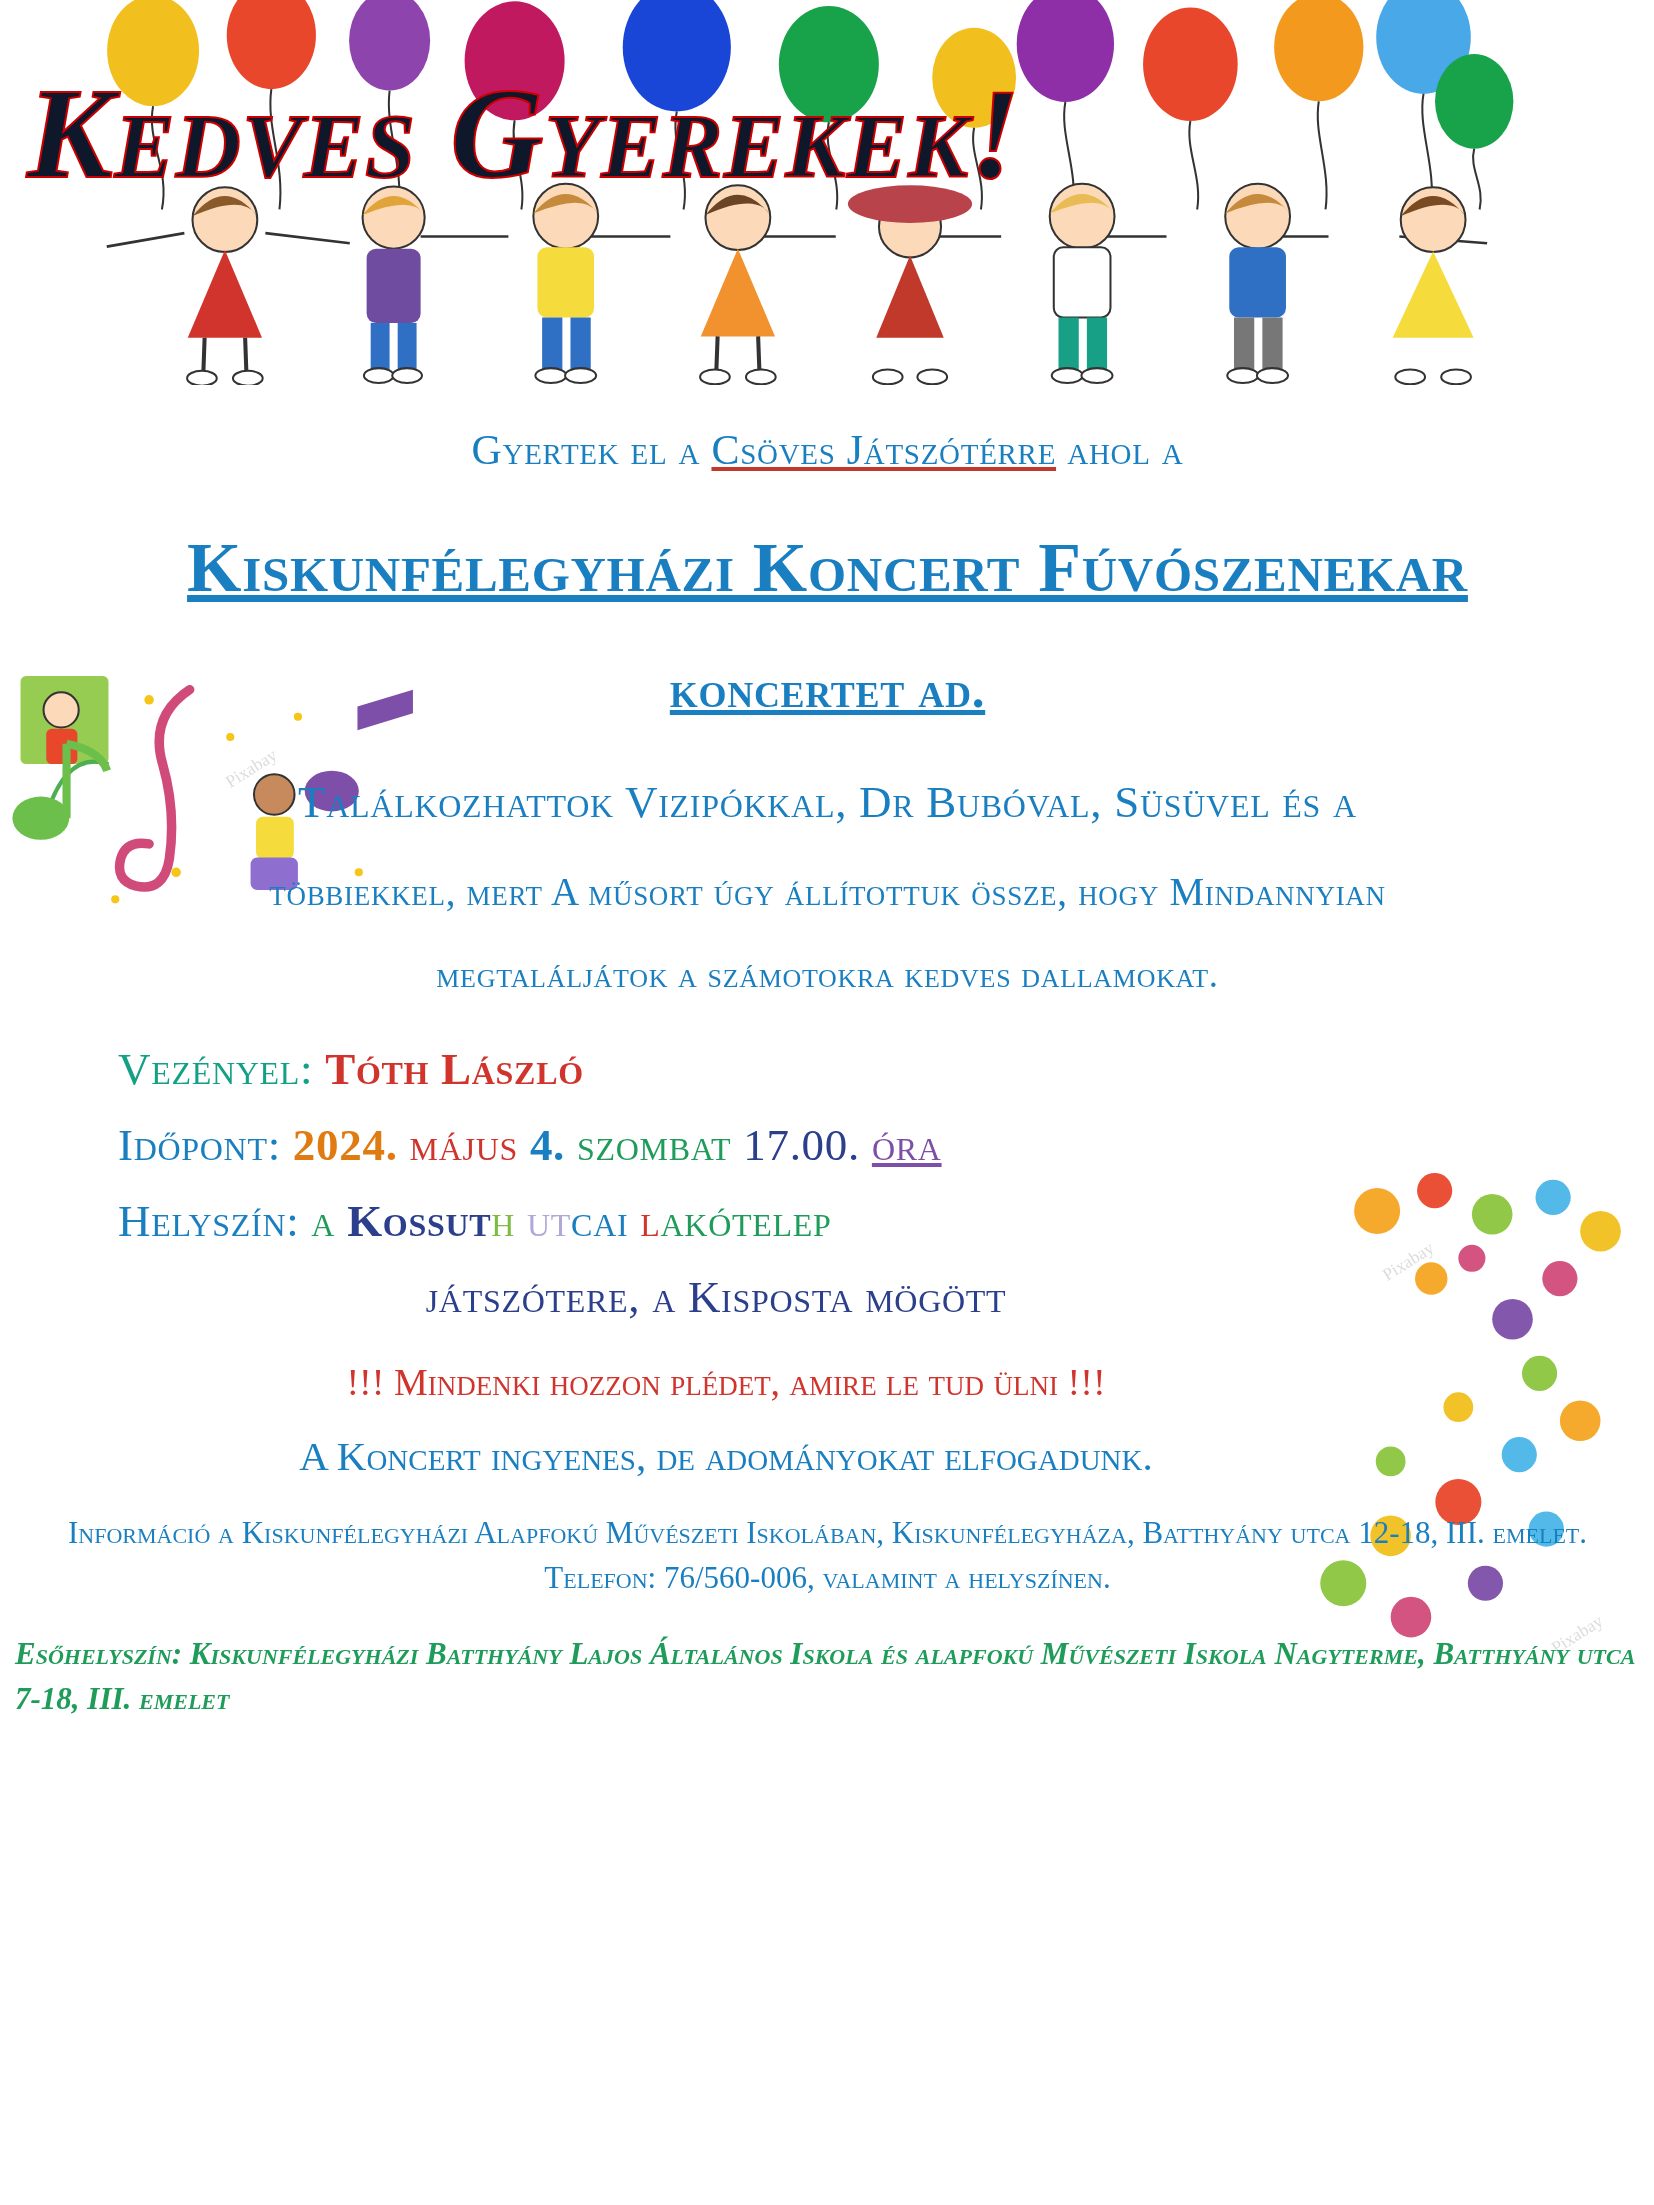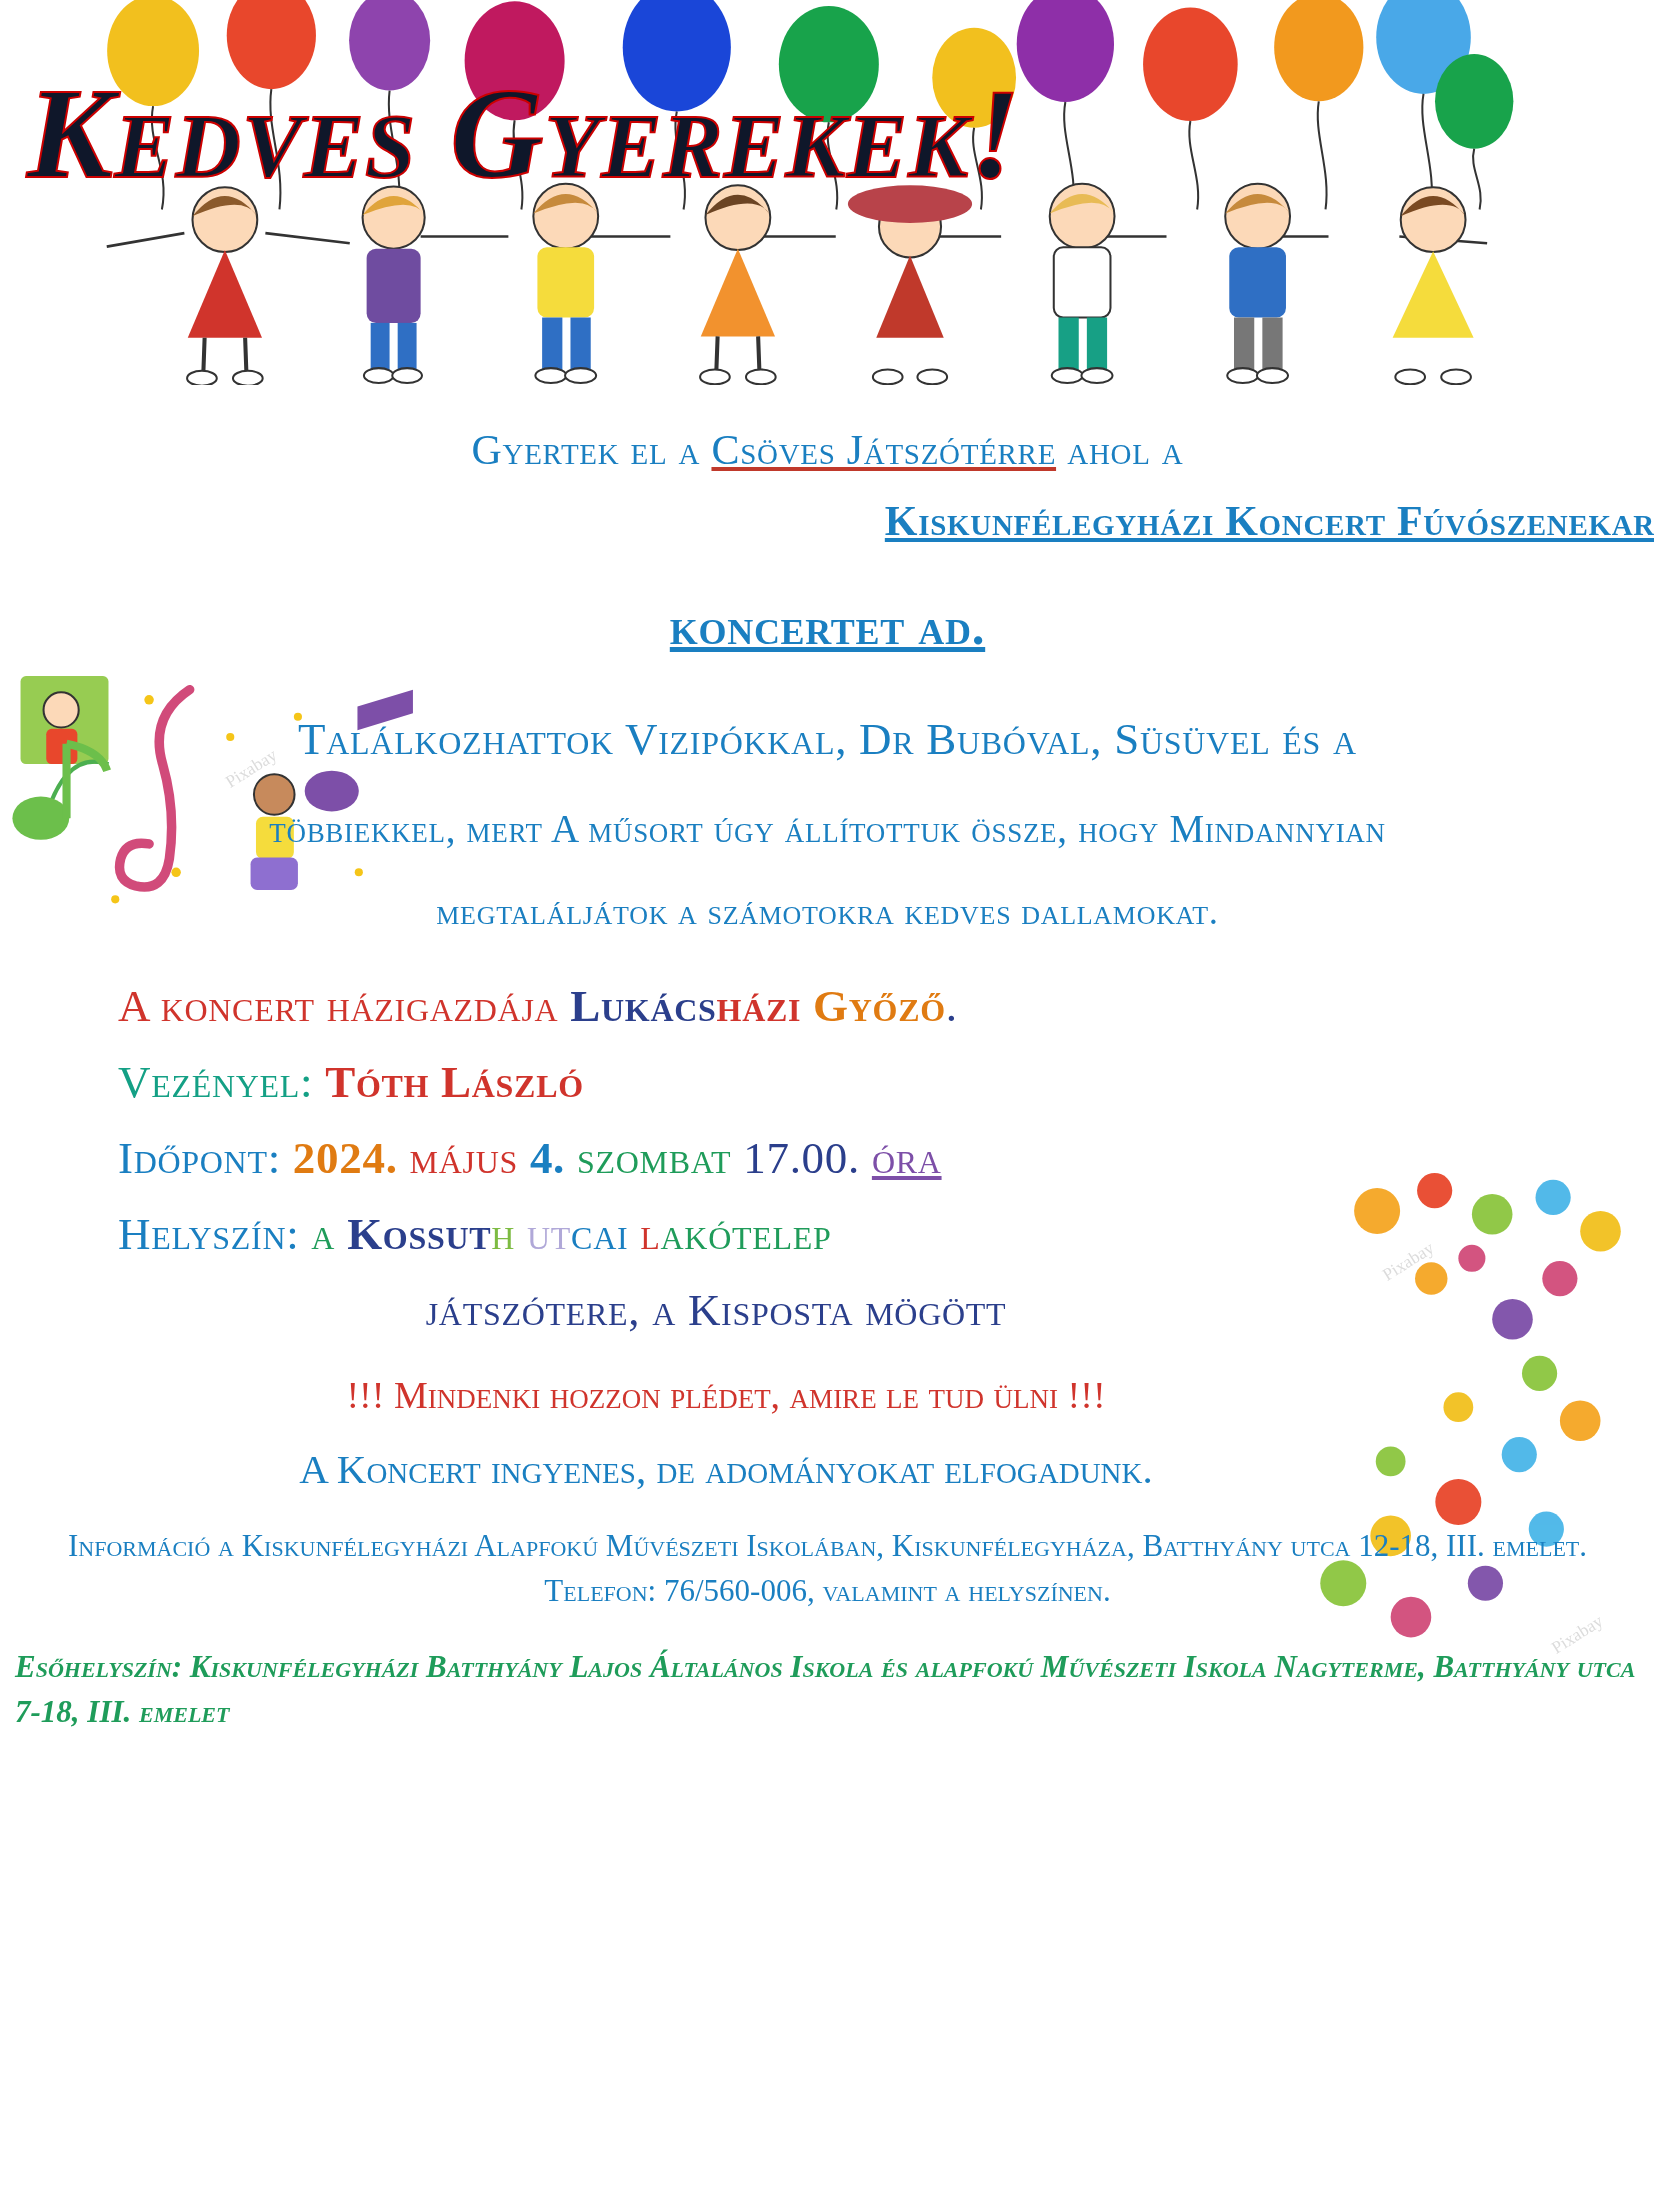--- a/index.html
+++ b/index.html
@@ -64,25 +64,24 @@
   .line {
     text-align: center;
     color: #1a7fc1;
     font-family: "Liberation Serif", serif;
     font-variant: small-caps;
     letter-spacing: 0.7px;
   }
   .l-intro { font-size: 42px; margin-top: 20px; }
   .u-red { text-decoration: underline; text-decoration-color: #c0392b; }
   .l-band {
-    font-size: 42px;
+    font-size: 70px;
     font-weight: bold;
-    margin-top: 23px;
+    margin-top: 54px;
     text-decoration: underline;
-    text-align: right;
   }
   .l-gives {
     font-size: 51px;
     font-weight: bold;
     margin-top: 53px;
     text-decoration: underline;
   }
   .l-meet { font-size: 45px; margin-top: 57px; }
   .l-others { font-size: 39px; margin-top: 41px; }
   .l-find { font-size: 37px; margin-top: 39px; }
@@ -366,23 +365,20 @@
   <div class="line l-band">Kiskunfélegyházi Koncert Fúvószenekar</div>
 
   <div class="line l-gives">koncertet ad.</div>
 
   <div class="line l-meet">Találkozhattok Vizipókkal, Dr Bubóval, Süsüvel és a</div>
   <div class="line l-others">többiekkel, mert A műsort úgy állítottuk össze, hogy Mindannyian</div>
   <div class="line l-find">megtaláljátok a számotokra kedves dallamokat.</div>
 
   <div class="info-block">
 
-    <div class="info-line">
-      <span class="c-red">A koncert házigazdája </span><span class="c-navy" style="font-weight:bold;">Lukács</span><span class="c-red" style="font-weight:bold;">házi </span><span class="c-orange" style="font-weight:bold;">Győző</span><span class="c-navy">.</span>
-    </div>
 
     <div class="info-line">
       <span class="c-teal">Vezényel: </span><span class="c-red" style="font-weight:bold;">Tóth László</span>
     </div>
 
     <div class="info-line">
       <span class="c-blue">Időpont: </span><span class="c-orange" style="font-weight:bold;">2024. </span><span class="c-red">május </span><span class="c-blue" style="font-weight:bold;">4. </span><span class="c-green">szombat </span><span class="c-navy" style="font-weight:normal;">17.00. </span><span class="c-purple">óra</span>
     </div>
 
     <div class="info-line">

